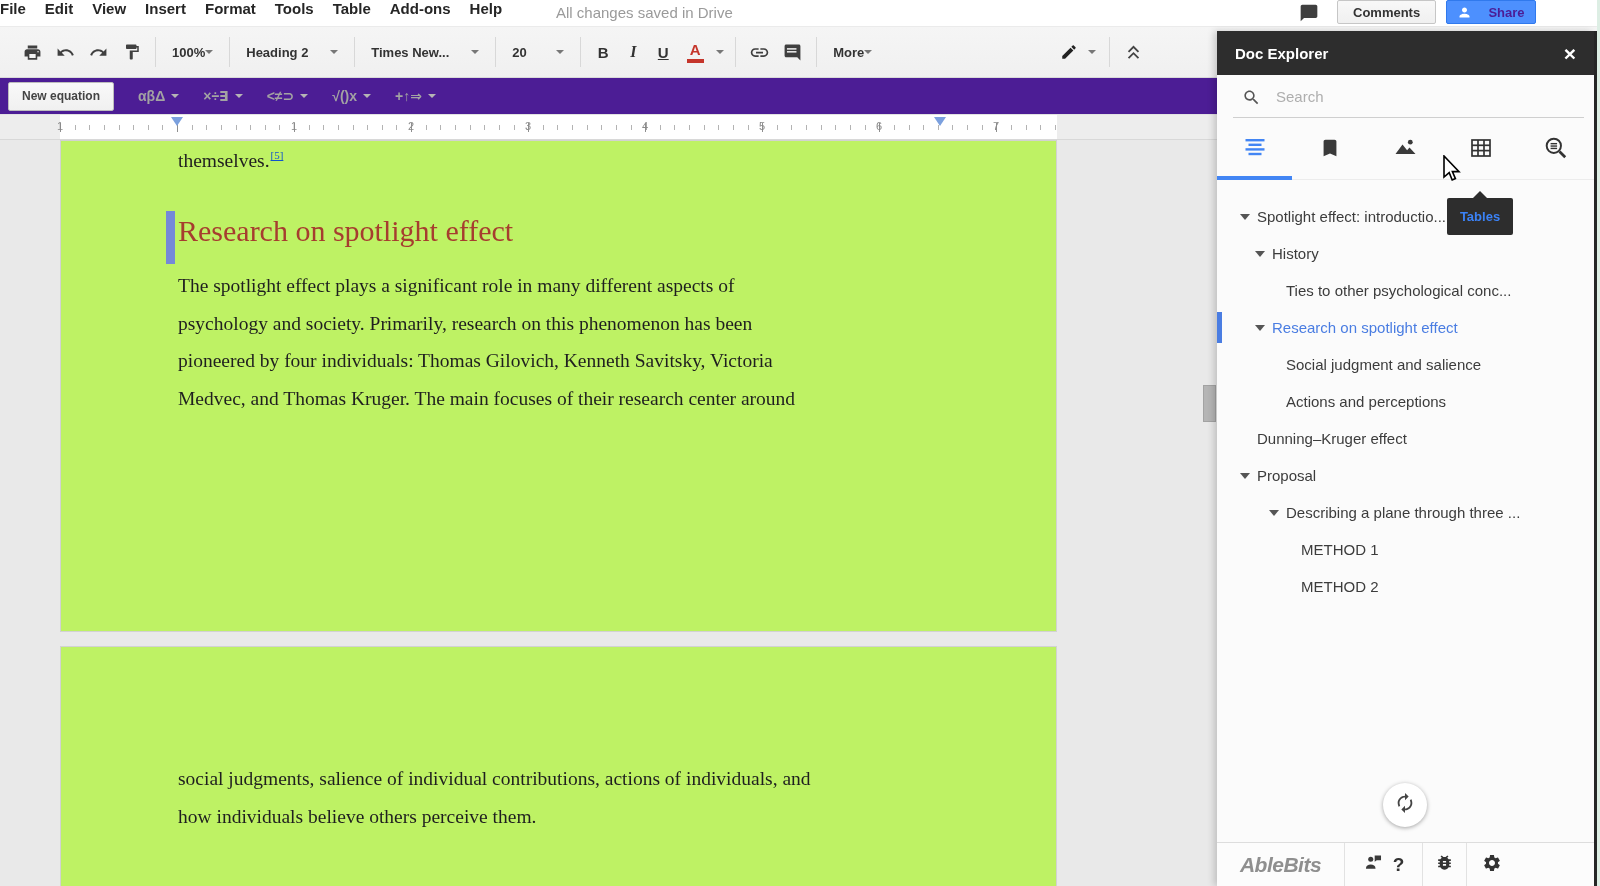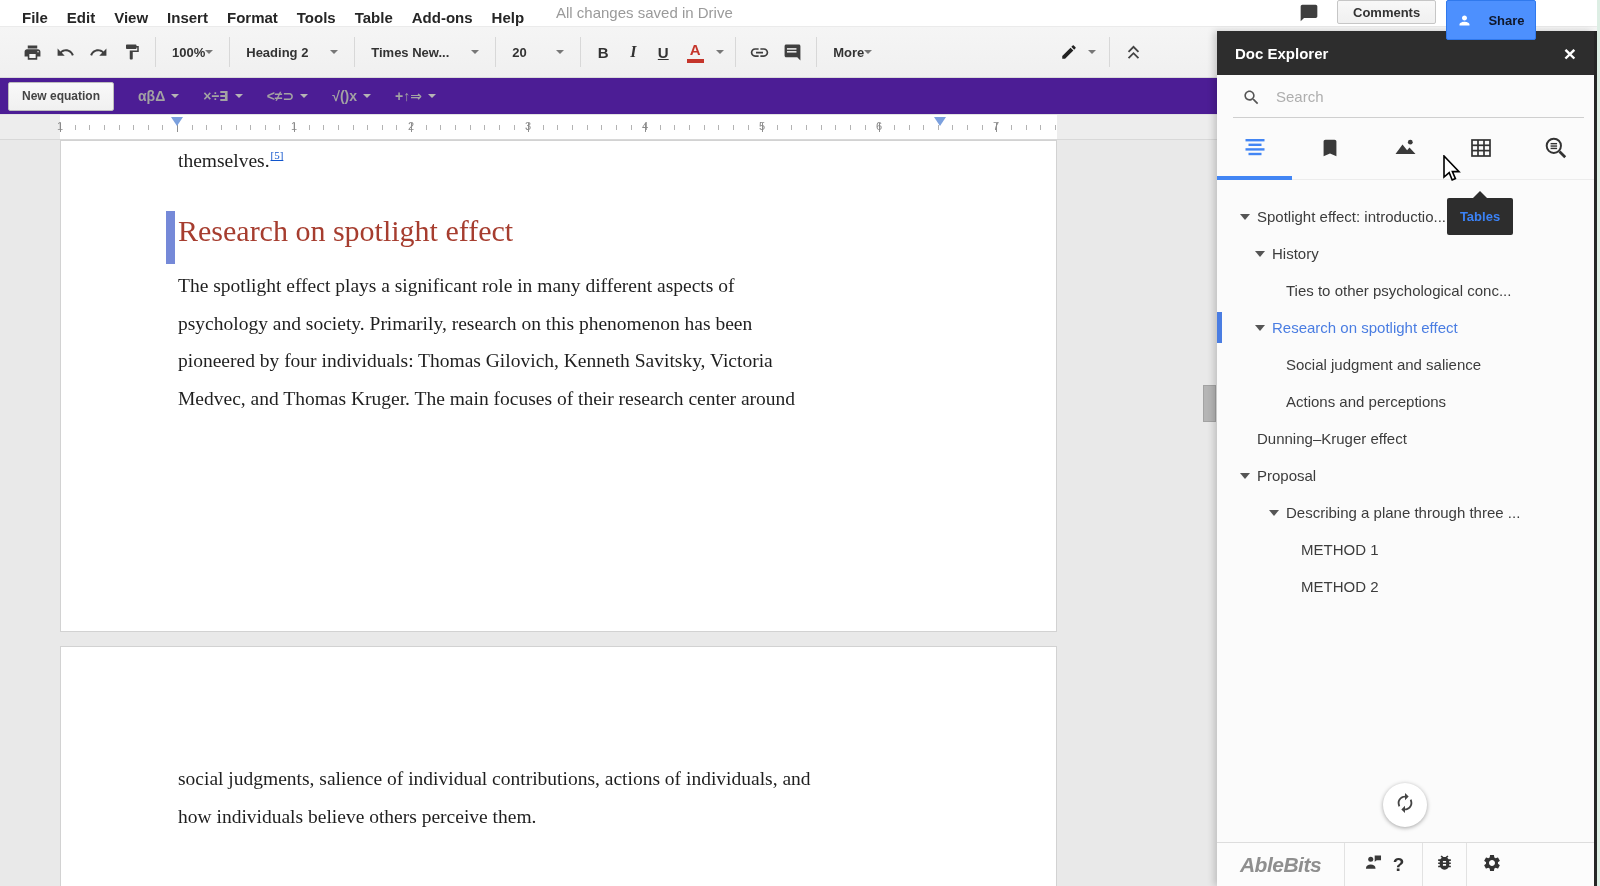--- a/index.html
+++ b/index.html
@@ -2,29 +2,29 @@
 <html><head>
 <meta charset="utf-8">
 <style>
   html,body{margin:0;padding:0;}
   body{width:1600px;height:886px;overflow:hidden;position:relative;background:#e9e9e9;
        font-family:"Liberation Sans","DejaVu Sans",sans-serif;-webkit-font-smoothing:antialiased;}
   #app{position:absolute;inset:0;}
 
   
   .menubar{position:absolute;left:0;top:0;width:1600px;height:26px;background:#fff;z-index:30;}
-  .menu-items{display:flex;align-items:flex-end;height:26px;padding-left:22px;}
+  .menu-items{display:flex;align-items:flex-start;height:26px;}
   .menu-item{font-size:15px;font-weight:600;color:#262626;margin-right:19px;cursor:default;}
   .save-status{font-size:15px;color:#9a9a9a;margin-left:8px;white-space:nowrap;}
   .chat-icon{position:absolute;left:1298px;top:3px;width:22px;height:20px;}
   .comments-btn{position:absolute;left:1337px;top:0;height:24px;padding:0 15px;display:flex;align-items:center;
        background:linear-gradient(#f8f8f8,#f0f0f0);border:1px solid #c6c6c6;border-radius:2px;
        font-size:13px;font-weight:700;color:#333;box-sizing:border-box;}
-  .share-btn{position:absolute;left:1446px;top:0;height:40px;width:90px;display:flex;align-items:center;justify-content:center;gap:16px;
-       background:#4d90fe;border:1px solid #3079ed;border-radius:2px;font-size:13px;font-weight:700;color:#0f172a;box-sizing:border-box;}
+  .share-btn{position:absolute;left:1446px;top:0;height:24px;width:90px;display:flex;align-items:center;justify-content:center;gap:16px;
+       background:#4d90fe;border:1px solid #3079ed;border-radius:2px;font-size:13px;font-weight:700;color:#4c1d95;box-sizing:border-box;}
 
   
   .toolbar{position:absolute;left:0;top:26px;width:1600px;height:52px;box-sizing:border-box;
        background:linear-gradient(#f5f5f5,#f0f0f0);border-top:1px solid #ebebeb;border-bottom:1px solid #d9d9d9;z-index:10;}
   .toolbar-inner{display:flex;align-items:center;height:100%;width:1150px;padding-left:16px;box-sizing:border-box;}
   .tb-btn{width:33px;height:34px;display:flex;align-items:center;justify-content:center;border-radius:2px;}
   .tb-btn svg{display:block;}
   .sep{width:1px;height:30px;background:#d8d8d8;margin:0 7px;flex:none;}
   .tb-select{display:flex;align-items:center;gap:0;padding:0 9px;height:34px;font-size:13px;font-weight:700;color:#333;white-space:nowrap;}
   .caret{width:0;height:0;border-left:4px solid transparent;border-right:4px solid transparent;border-top:4px solid #777;flex:none;}
@@ -51,21 +51,21 @@
        background:repeating-linear-gradient(to right,#b3b3b3 0 1px,transparent 1px 14.63px);}
   .ruler-ticks-major{position:absolute;left:60px;top:8px;width:997px;height:9px;
        background:repeating-linear-gradient(to right,#8f8f8f 0 1px,transparent 1px 117px);}
   .ruler-num{position:absolute;top:5px;transform:translateX(-50%);font-size:11px;color:#8a8a8a;}
   .ind-marker{position:absolute;top:2px;width:0;height:0;border-left:6px solid transparent;border-right:6px solid transparent;
        border-top:9px solid #7ba0de;}
   .ind-left{left:171px;} .ind-right{left:934px;}
 
   
   .docarea{position:absolute;left:0;top:140px;width:1217px;height:746px;background:#e9e9e9;overflow:hidden;}
-  .page{position:absolute;left:60px;width:997px;background:#ffffff;border:1px solid #d2d2d2;box-sizing:border-box;}
+  .page{position:absolute;left:60px;width:997px;background:#bef264;border:1px solid #d2d2d2;box-sizing:border-box;}
   .page1{top:0;height:492px;}
   .page2{top:506px;height:380px;}
   .doc-serif{font-family:"Liberation Serif","DejaVu Serif",serif;color:#1f1f1f;}
   .p1-top{position:absolute;left:117px;top:-4px;font-size:19.5px;line-height:37.6px;}
   .footref{color:#1155cc;font-size:11px;vertical-align:super;text-decoration:underline;margin-left:1px;}
   .sel-bar{position:absolute;left:105px;top:70px;width:9px;height:53px;background:#7589d8;}
   .p1-heading{position:absolute;left:117px;top:62px;font-size:30px;line-height:55px;color:#a63d2f;white-space:nowrap;}
   .para{position:absolute;left:117px;font-size:19.5px;line-height:37.6px;}
   .p1-para{top:126px;}
   .p2-para{top:113px;}

